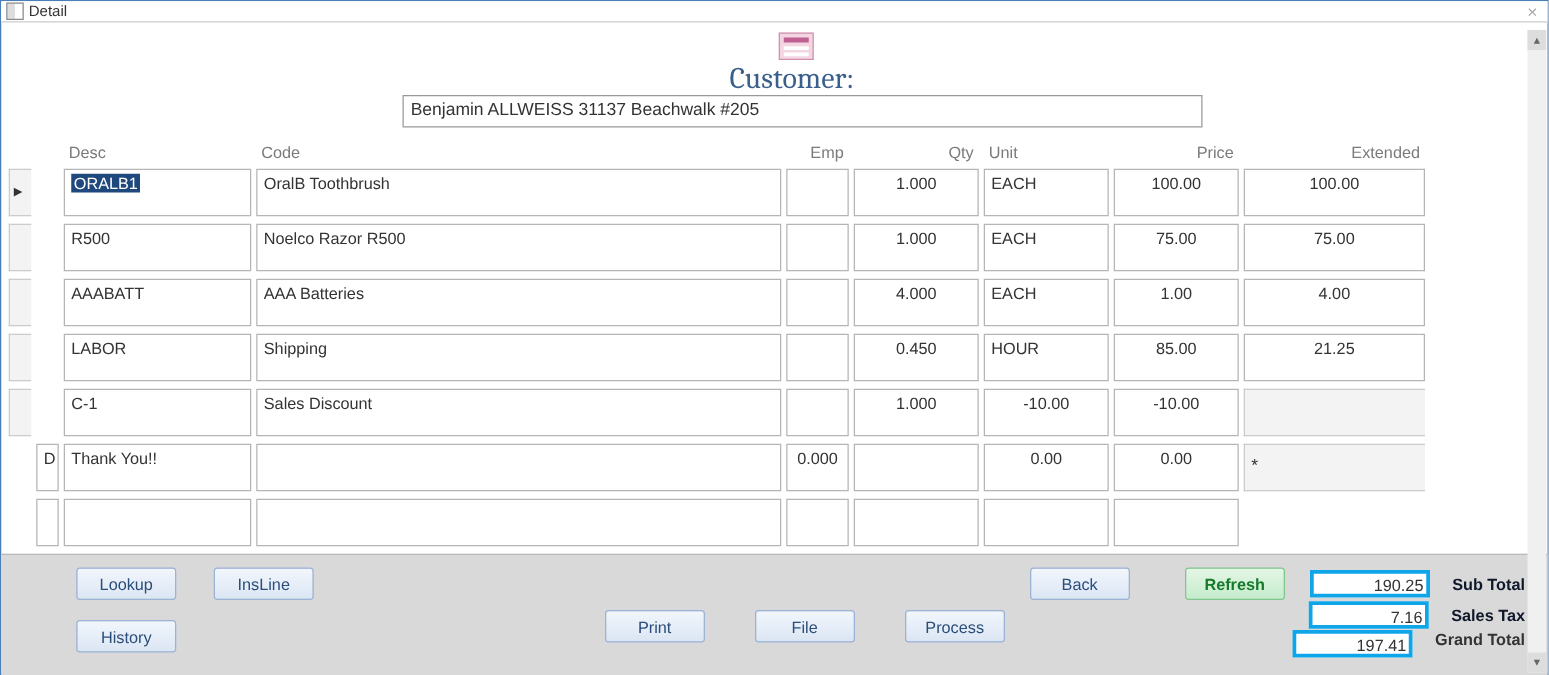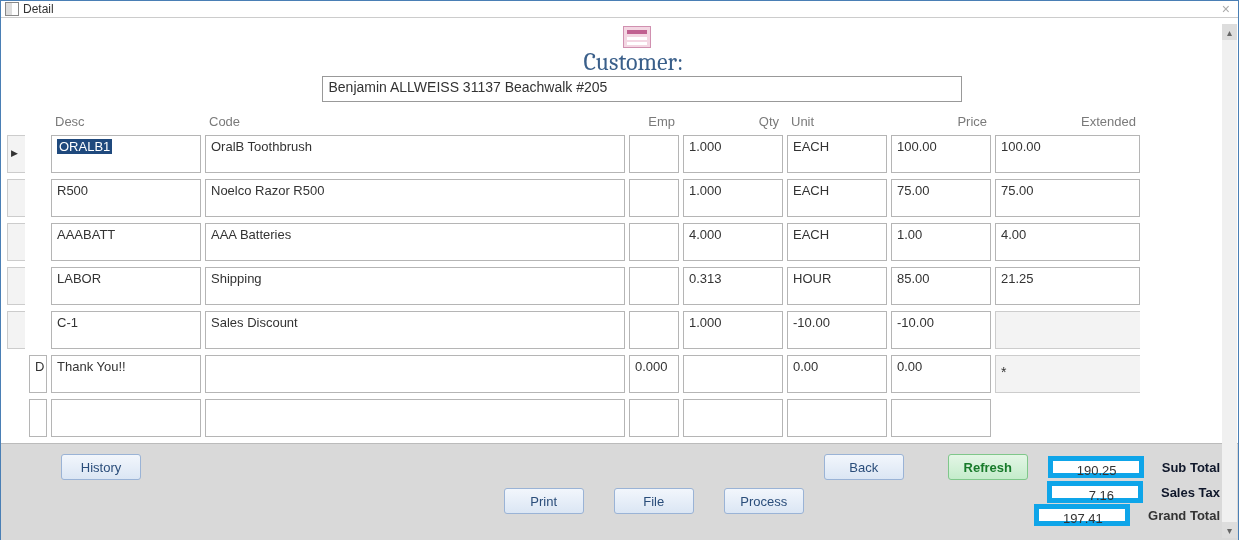--- a/index.html
+++ b/index.html
@@ -111,21 +111,21 @@
   }
   .cell {
     border: 1px solid #b5b5b5;
     background: #fff;
     height: 38px;
     padding: 3px 5px;
     margin-bottom: 6px;
     overflow: hidden;
     white-space: nowrap;
   }
-  .cell.right { text-align: left; }
+  .cell.right { text-align: center; }
   .cell.sel {
     background:#fff;
   }
   .cell .hl {
     background: #1f497d; color:#fff; padding: 0 2px;
   }
   .footer {
     margin-top: auto;
     background: #d9d9d9;
     border-top: 1px solid #bbb;
@@ -149,32 +149,32 @@
   }
   .btn.green {
     border-color: #7fc78a;
     background: linear-gradient(#e4f6e6, #c4eccb);
     color: #177a2a;
     font-weight: 600;
     margin-left: 24px;
   }
   .total-box {
     width: 96px; height: 22px;
-    border: 5px solid #0ea5e9; background:#fff;
-    text-align: right; padding: 2px 24px;
+    border: 3px solid #0ea5e9; background:#fff;
+    text-align: right; padding: 2px 2px;
     font-size: 13px;
   }
   .total-label {
     font-weight: 700; font-size: 13px;
     padding-left: 6px;
   }
   .total-label.red { color: #0f172a; }
   .footer-left{ display:flex; flex-direction:column; gap:16px;}
   .footer-left-row{display:flex;gap:30px;}
-  .footer-mid{ flex:1; display:flex; align-items:flex-end; justify-content:flex-end; gap:30px; padding-top:34px;}
+  .footer-mid{ flex:1; display:flex; align-items:flex-end; justify-content:flex-end; gap:40px; padding-top:34px;}
   .footer {
     display:block;
   }
   .footer-inner{
     display:flex; align-items:flex-start;
   }
 </style>
 </head>
 <body>
 
@@ -236,21 +236,21 @@
         <div class="cell right"></div>
         <div class="cell right">4.000</div>
         <div class="cell">EACH</div>
         <div class="cell right">1.00</div>
         <div class="cell right">4.00</div>
         <div class="rowsel"></div>
         <div class="gap"></div>
         <div class="cell">LABOR</div>
         <div class="cell">Shipping</div>
         <div class="cell right"></div>
-        <div class="cell right">0.313</div>
+        <div class="cell right">0.450</div>
         <div class="cell">HOUR</div>
         <div class="cell right">85.00</div>
         <div class="cell right">21.25</div>
         <div class="rowsel"></div>
         <div class="gap"></div>
         <div class="cell">C-1</div>
         <div class="cell">Sales Discount</div>
         <div class="cell right"></div>
         <div class="cell right">1.000</div>
         <div class="cell right">-10.00</div>
@@ -272,20 +272,24 @@
         <div class="cell right"></div>
         <div class="cell"></div>
         <div class="cell right"></div>
         <div class="cell right"></div>
       </div>
   </div>
 
   <div class="footer">
     <div class="footer-inner">
       <div class="footer-left">
+        <div class="footer-left-row">
+          <div class="btn">Lookup</div>
+          <div class="btn">InsLine</div>
+        </div>
         <div class="footer-left-row">
           <div class="btn">History</div>
         </div>
       </div>
 
       <div class="footer-mid">
         <div class="btn">Print</div>
         <div class="btn">File</div>
         <div class="btn">Process</div>
       </div>
@@ -296,21 +300,21 @@
           <div class="btn green" style="width:80px">Refresh</div>
           <div style="display:flex;align-items:center;gap:12px;">
             <div class="total-box">190.25</div>
             <div class="total-label red">Sub Total</div>
           </div>
         </div>
         <div style="display:flex; gap:12px; align-items:center; justify-content:flex-end;">
           <div class="total-box">7.16</div>
           <div class="total-label red">Sales Tax</div>
         </div>
-        <div style="display:flex; gap:12px; align-items:center; justify-content:flex-end;">
+        <div style="display:flex; gap:12px; justify-content:flex-end;">
           <div class="total-box">197.41</div>
           <div class="total-label">Grand Total</div>
         </div>
       </div>
     </div>
   </div>
 
 </div>
 
 </body></html>

